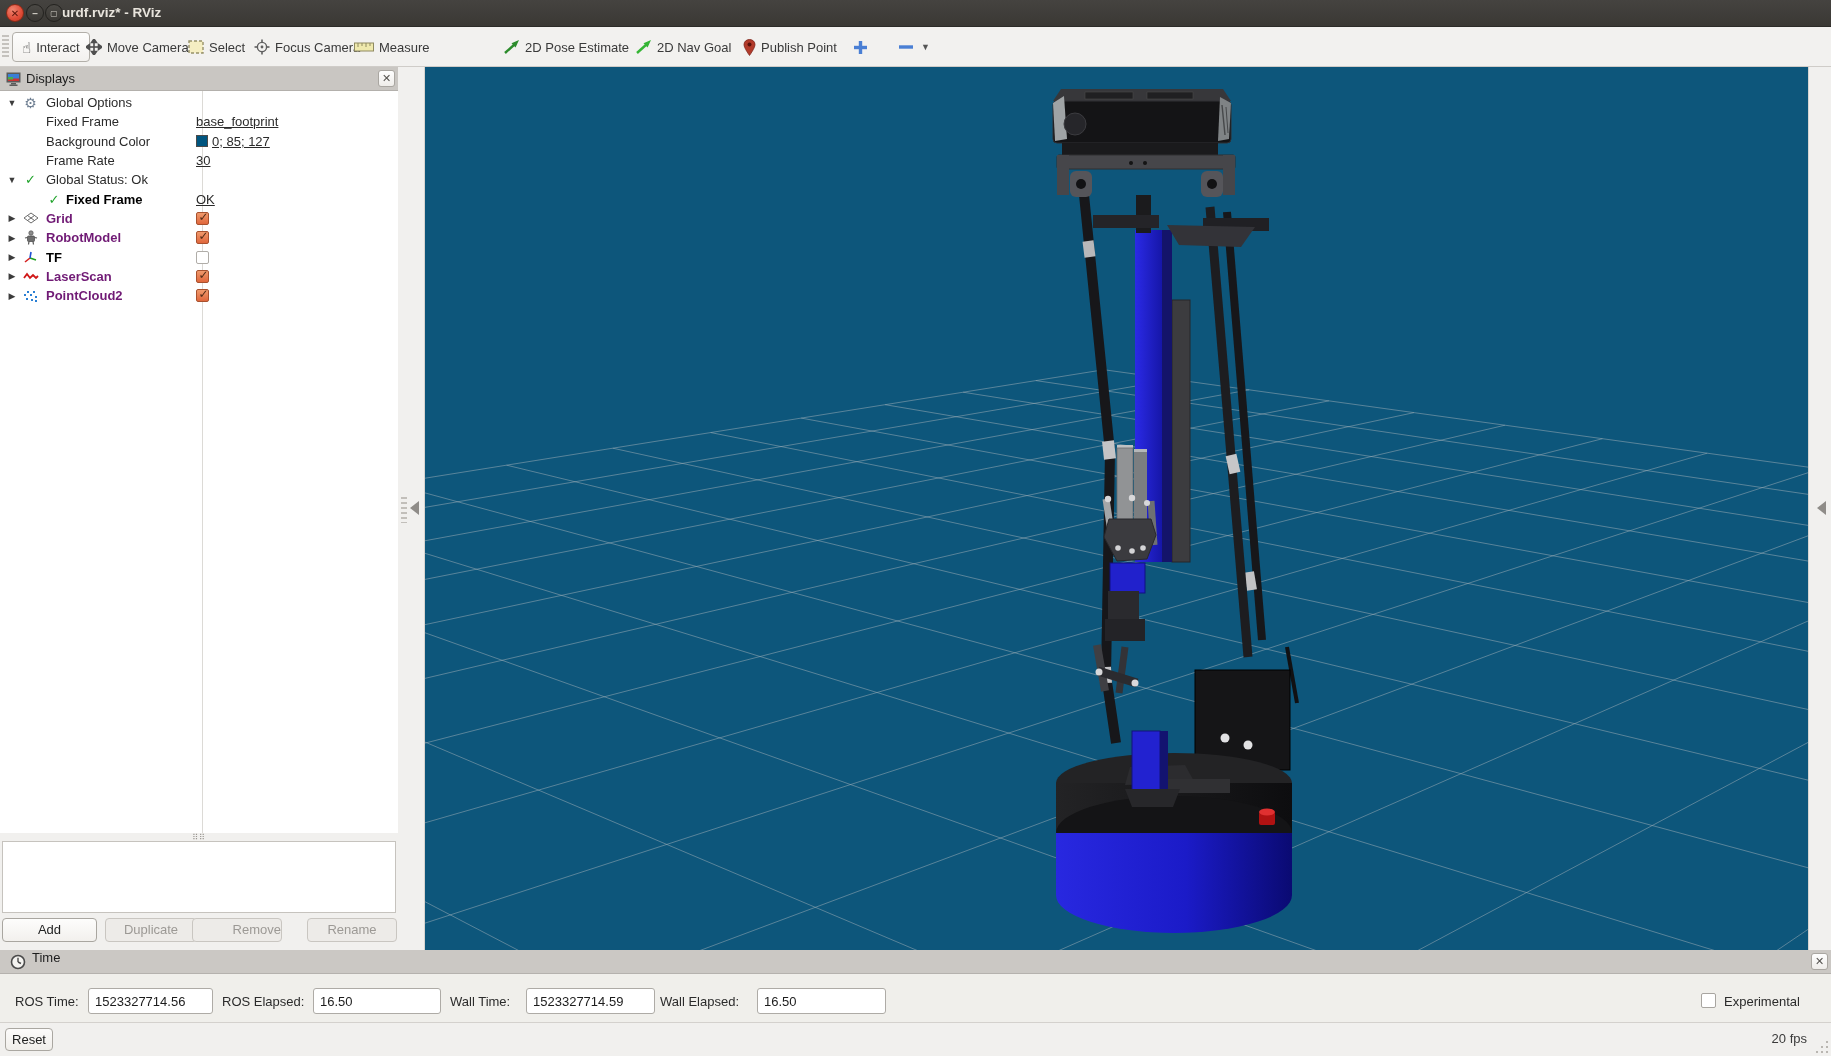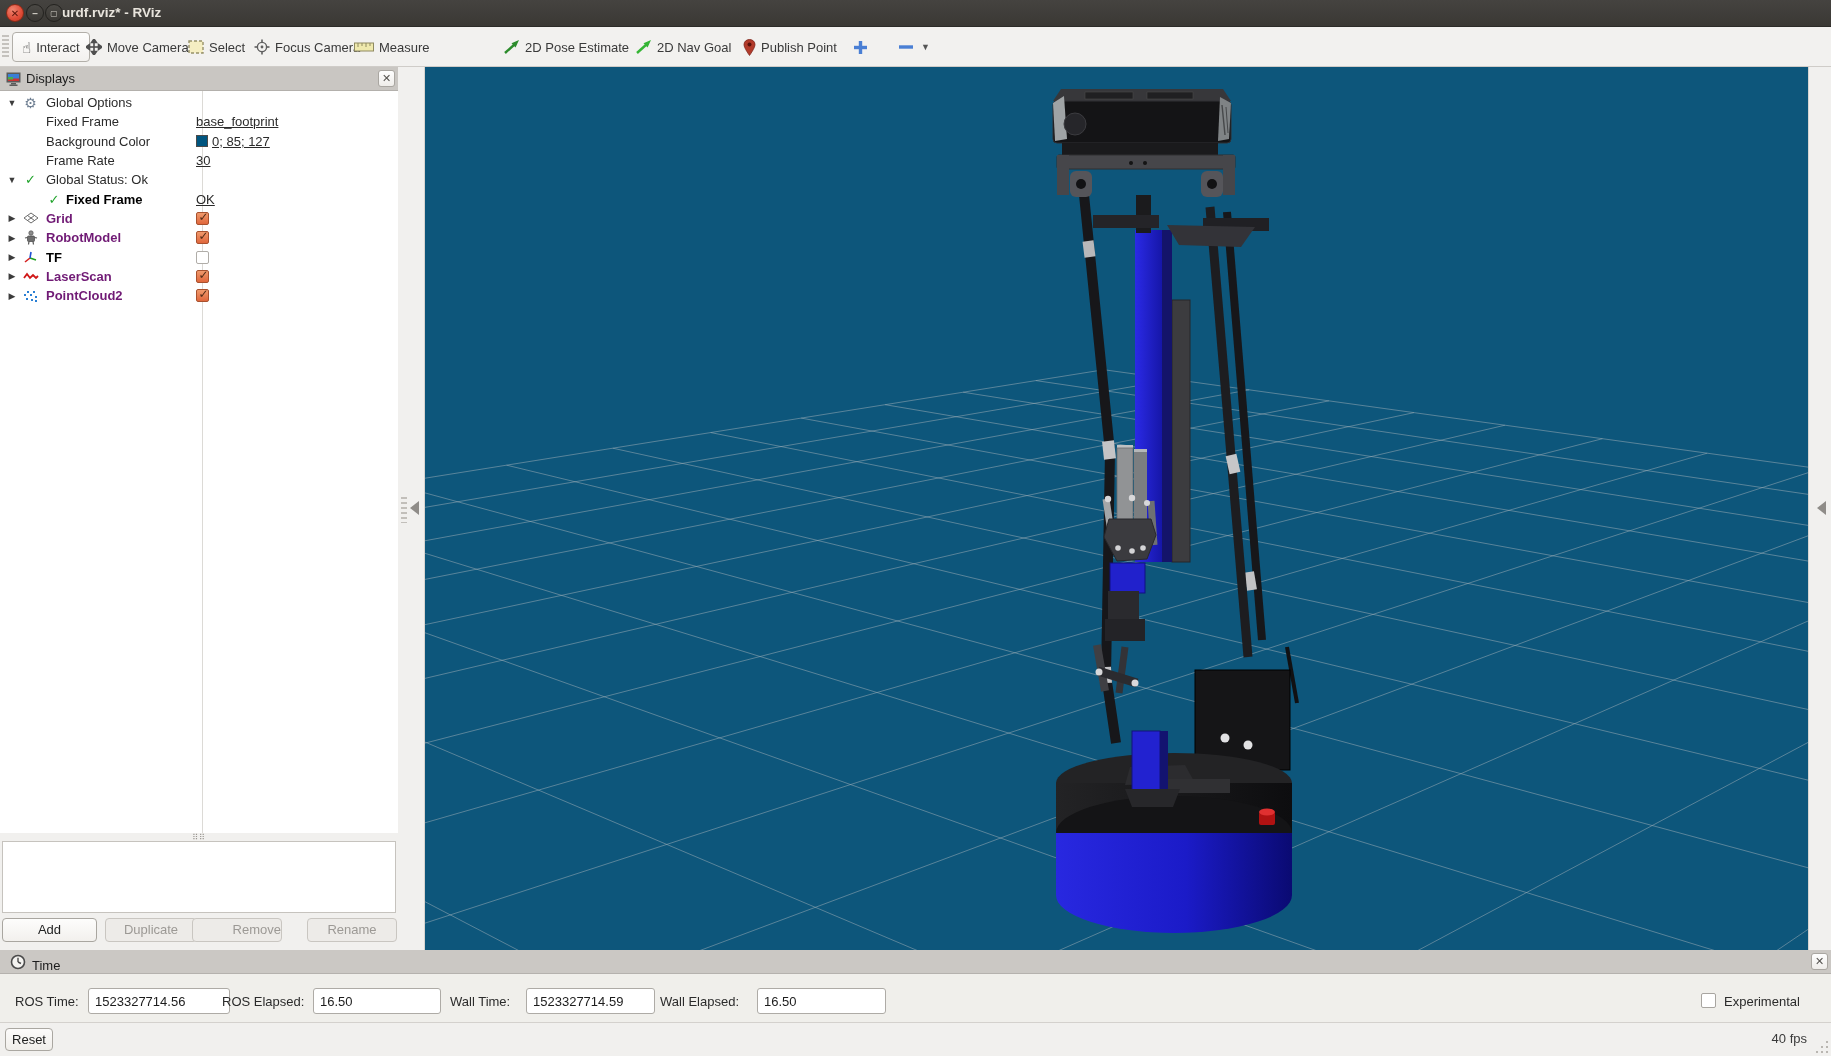--- a/index.html
+++ b/index.html
@@ -72,21 +72,21 @@
     border-bottom:7px solid transparent; border-right:9px solid #8f8c88; }
   .gripdots { position:absolute; width:6px; height:26px;
     background:repeating-linear-gradient(#c2bfba 0 2px, transparent 2px 5px); }
 
   
   #viewport { position:absolute; left:425px; top:67px; width:1383px; height:883px; }
 
   
   #time-panel { position:absolute; left:0; top:950px; width:1831px; height:72px; background:#f0efeb; }
   #time-header { position:absolute; left:0; top:0; width:1831px; height:24px; background:#cbc8c4;
-    border-bottom:1px solid #b5b2ae; display:flex; align-items:flex-end; }
+    border-bottom:1px solid #b5b2ae; display:flex; align-items:flex-start; }
   #time-title { margin-left:32px; color:#1d1d1d; }
   .tp-label { position:absolute; top:13px; color:#2b2b2b; }
   .tp-input { position:absolute; top:38px; height:26px; border:1px solid #aeaba6; border-radius:3px;
     background:#fff; padding:0 6px; font-family:"Liberation Sans","DejaVu Sans",sans-serif; font-size:13px; color:#1c1c1c; }
   .tp-label { top:44px;text-align:right; }
   #experimental-box { position:absolute; left:1701px; top:43px; width:15px; height:15px; background:#fff;
     border:1px solid #a8a5a0; border-radius:2px; }
   #experimental-label { position:absolute; left:1724px; top:44px; }
 
   
@@ -530,29 +530,29 @@
     <svg class="abs" style="left:10px;top:4px;" width="16" height="16" viewBox="0 0 16 16">
       <circle cx="8" cy="8" r="6.5" fill="#f4f3f0" stroke="#4a4a4a" stroke-width="1.6"></circle>
       <line x1="8" y1="8" x2="8" y2="3.8" stroke="#4a4a4a" stroke-width="1.4"></line>
       <line x1="8" y1="8" x2="11" y2="9.5" stroke="#4a4a4a" stroke-width="1.4"></line>
     </svg>
     <span id="time-title">Time</span>
     <div class="panel-close">✕</div>
   </div>
 
   <span class="tp-label" style="left:15px;">ROS Time:</span>
-  <input class="tp-input" style="left: 88px; width: 142px;" value="1523327714.56">
+  <input class="tp-input" style="left: 88px; width: 125px;" value="1523327714.56">
   <span class="tp-label" style="left:222px;">ROS Elapsed:</span>
   <input class="tp-input" style="left: 313px; width: 128px;" value="16.50">
   <span class="tp-label" style="left:450px;">Wall Time:</span>
   <input class="tp-input" style="left: 526px; width: 129px;" value="1523327714.59">
   <span class="tp-label" style="left:660px;">Wall Elapsed:</span>
   <input class="tp-input" style="left: 757px; width: 129px;" value="16.50">
 
   <div id="experimental-box"></div>
   <span id="experimental-label">Experimental</span>
 </div>
 
 <div id="statusbar">
   <div id="reset-btn">Reset</div>
-  <div id="fps">40 fps</div>
+  <div id="fps">20 fps</div>
   <div id="resize-grip"></div>
 </div>
 
 </body></html>

